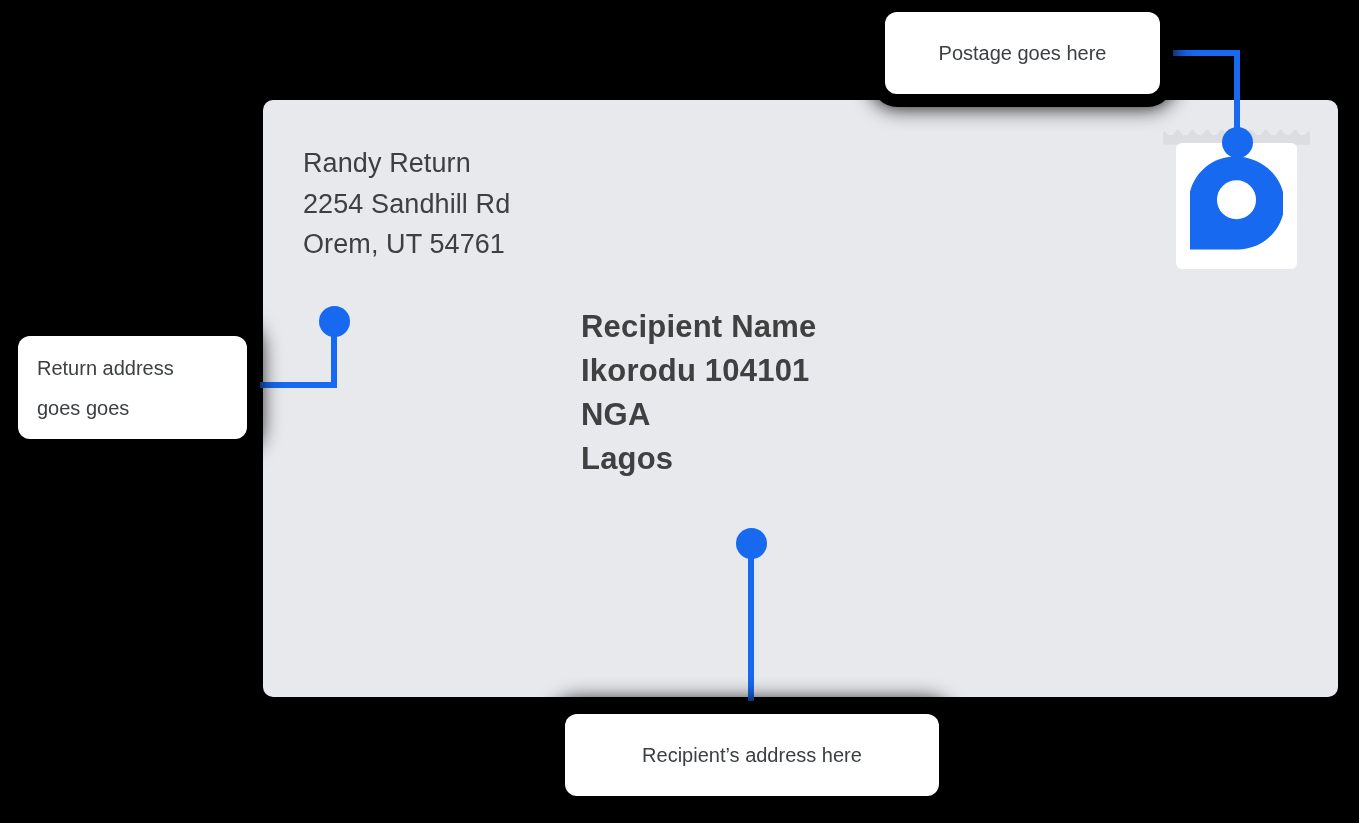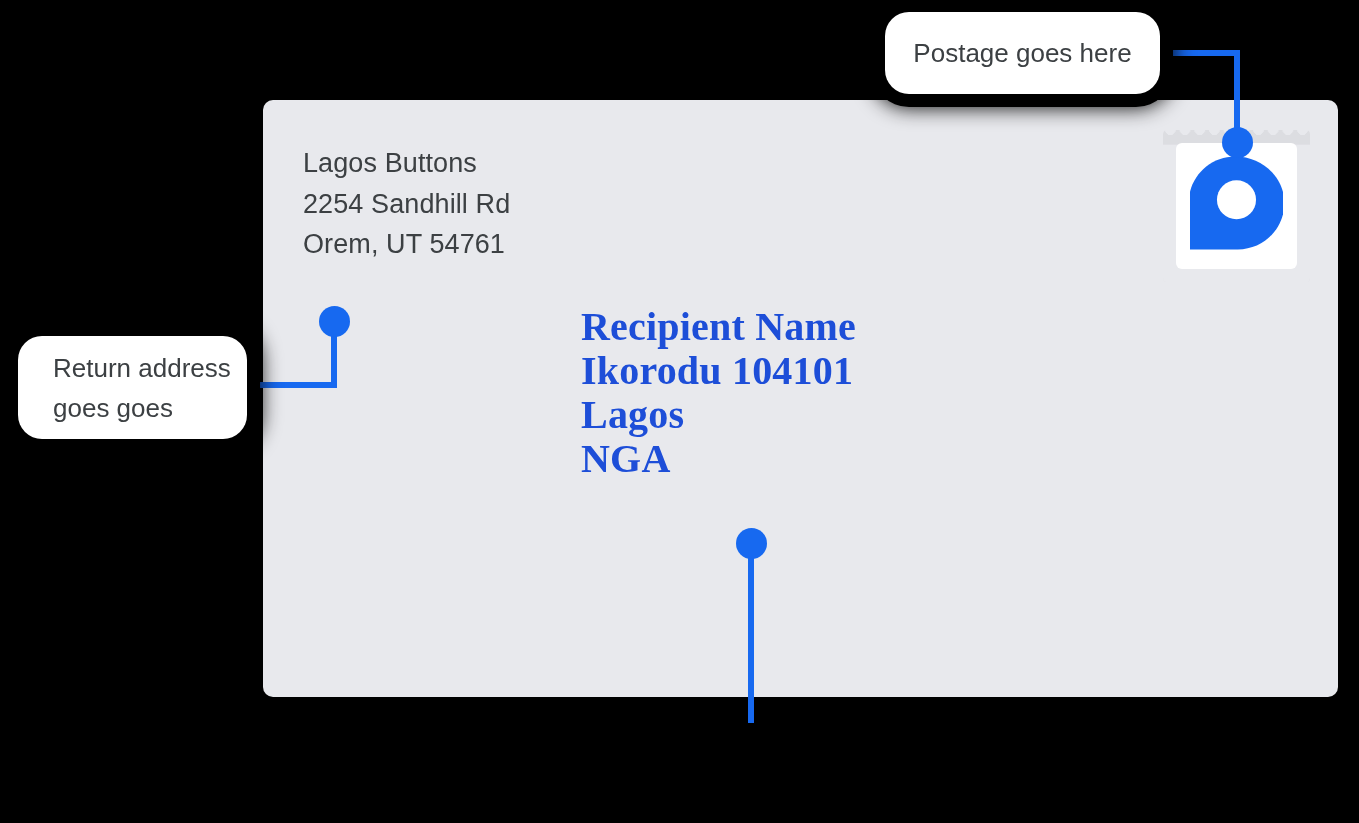--- a/index.html
+++ b/index.html
@@ -48,27 +48,26 @@
     letter-spacing: 0.1px;
     white-space: nowrap;
   }
   .return-address .line { display: block; }
 
   
   .recipient-address {
     position: absolute;
     left: 581px;
     top: 305px;
-    font-size: 40px;
+    font-size: 31px;
     font-weight: bold;
     line-height: 44px;
-    color: #1d4ed8;
+    color: #404040;
     letter-spacing: 0.2px;
     white-space: nowrap;
-    font-family: Liberation Serif, serif;
   }
   .recipient-address .line { display: block; }
 
   
   .stamp {
     position: absolute;
     left: 1163px;
     top: 130px;
     width: 147px;
     height: 152px;
@@ -108,44 +107,44 @@
   .stamp-logo {
     position: absolute;
     left: 27px; top: 25px;
     width: 93px; height: 96px;
   }
 
   
   .bubble {
     position: absolute;
     background: #ffffff;
-    border-radius: 24px;
+    border-radius: 12px;
     color: #3c4043;
-    font-size: 26px;
+    font-size: 20px;
     line-height: 40px;
     display: flex;
     align-items: center;
     box-shadow:
       0 0 0 13px rgba(0,0,0,1),
       0 0 20px 14px rgba(0,0,0,0.92);
   }
 
   #bubble-postage {
     left: 885px;
     top: 12px;
     width: 275px;
     height: 82px;
     justify-content: center;
   }
   #bubble-return {
     left: 18px;
     top: 336px;
     width: 229px;
     height: 103px;
-    padding: 0 0 0 35px;
+    padding: 0 0 0 19px;
     box-sizing: border-box;
   }
   #bubble-return .txt { display: block; }
   #bubble-recipient {
     left: 565px;
     top: 714px;
     width: 374px;
     height: 82px;
     justify-content: center;
   }
@@ -176,30 +175,30 @@
   #dot-recipient    { left: 736px; top: 528px; width: 31px; height: 31px; }
 </style>
 </head>
 <body>
 
 <div id="stage">
 
   <div class="envelope">
 
     <div class="return-address" style="position:absolute;left:40px;top:43px;">
-      <span class="line">Lagos Buttons</span>
+      <span class="line">Randy Return</span>
       <span class="line">2254 Sandhill Rd</span>
       <span class="line">Orem, UT 54761</span>
     </div>
 
     <div class="recipient-address" style="position:absolute;left:318px;top:205px;">
       <span class="line">Recipient Name</span>
       <span class="line">Ikorodu 104101</span>
+      <span class="line">NGA</span>
       <span class="line">Lagos</span>
-      <span class="line">NGA</span>
     </div>
 
     <div class="stamp" style="position:absolute;left:900px;top:30px;">
       <div class="stamp-perf"></div>
       <div class="stamp-inner"></div>
       <svg class="stamp-logo" viewBox="0 0 100 103">
         <path d="M50 0 C77.6 0 100 22.4 100 50 L100 103 L50 103 C22.4 103 0 80.6 0 53 C0 23.7 22.4 0 50 0 Z" transform="rotate(90 50 51.5)" fill="#1769f0"></path>
         <circle cx="50" cy="48" r="21" fill="#ffffff"></circle>
       </svg>
     </div>
@@ -221,14 +220,17 @@
     <span>Postage goes here</span>
   </div>
 
   <div class="bubble" id="bubble-return">
     <div>
       <span class="txt">Return address</span>
       <span class="txt">goes goes</span>
     </div>
   </div>
 
+  <div class="bubble" id="bubble-recipient">
+    <span>Recipient’s address here</span>
+  </div>
 
 </div>
 
 </body></html>

